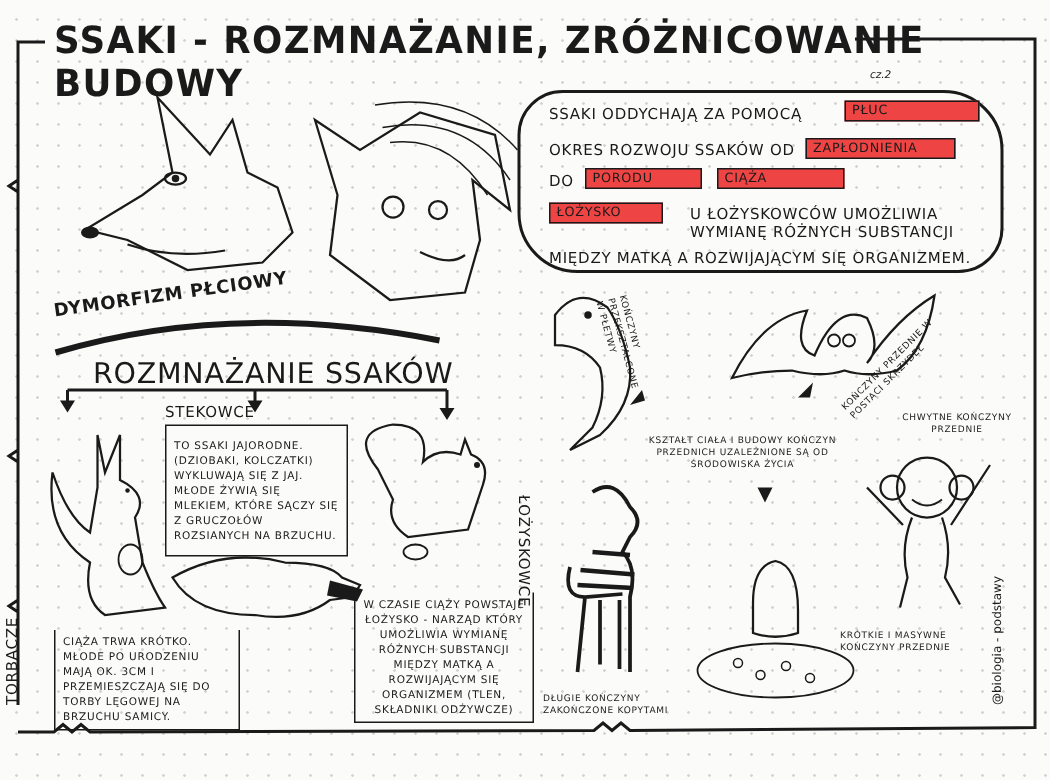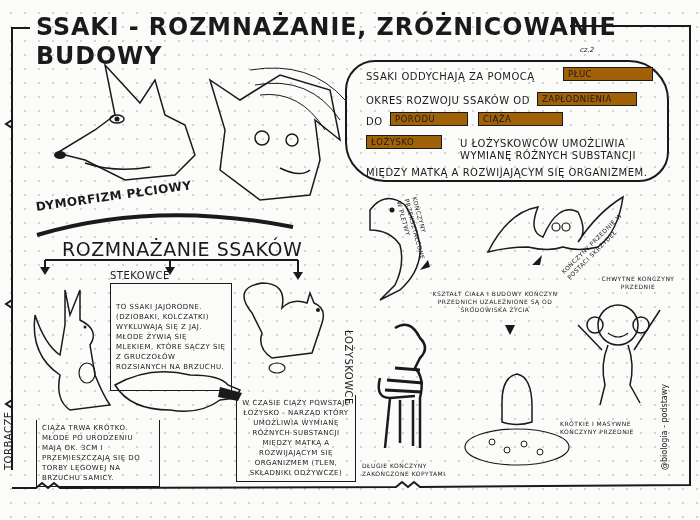--- a/index.html
+++ b/index.html
@@ -7,21 +7,21 @@
     font-family:"DejaVu Sans",sans-serif;color:#1a1a1a;}
   .dots{position:absolute;inset:0;
     background-image:radial-gradient(circle,#c9c9c9 0.8px,transparent 1px);
     background-size:14px 14px;background-position:4px 6px;opacity:.8;}
   .hand{font-family:"DejaVu Sans",sans-serif;text-transform:uppercase;letter-spacing:.5px;}
   .abs{position:absolute;}
   .title{left:36px;top:12px;font-size:25px;font-weight:bold;letter-spacing:1px;transform:scaleX(.95);transform-origin:left;}
   .cz{left:580px;top:28px;font-size:7px;font-style:italic;margin-top:18px;}
   .cloud{left:345px;top:60px;width:320px;height:118px;border:2px solid #1a1a1a;border-radius:30px 40px 30px 40px;}
   .cl{font-size:10px;line-height:1;position:absolute;white-space:nowrap;text-align:center;}
-  .box{position:absolute;border:1.5px solid #1a1a1a;font-size:8.5px;padding:1px 4px;background:#a16207;}
+  .box{position:absolute;border:1.5px solid #1a1a1a;font-size:8.5px;padding:1px 4px;background:#ef4444;}
   .sm{font-size:7px;line-height:10px;}
   .xs{font-size:6px;line-height:8px;}
   .sect{font-size:19px;font-weight:normal;}
   svg{position:absolute;overflow:visible;}
 </style>
 </head>
 <body>
 
 <div class="dots"></div>
 
@@ -67,21 +67,21 @@
 <div class="cl hand" style="left:460px;top:151px">WYMIANĘ RÓŻNYCH SUBSTANCJI</div>
 <div class="cl hand" style="left:366px;top:168px">MIĘDZY MATKĄ A ROZWIJAJĄCYM SIĘ ORGANIZMEM.</div>
 
 <div class="abs hand sect" style="left:62px;top:238px">ROZMNAŻANIE SSAKÓW</div>
 <svg width="300" height="40" style="left:40px;top:255px">
   <path d="M5 5 L258 5 M5 5 L5 15 M130 5 L130 15 M258 5 L258 20" stroke="#1a1a1a" stroke-width="2" fill="none"></path>
   <path d="M0 12 L10 12 L5 20 Z M125 12 L135 12 L130 20 Z M253 17 L263 17 L258 25 Z" fill="#1a1a1a"></path>
 </svg>
 
 <div class="abs hand" style="left:110px;top:270px;font-size:10px">STEKOWCE</div>
-<div class="abs hand sm" style="left:110px;top:283px;width:110px;border:1.5px solid #1a1a1a;padding:18px 5px;background:#fbfbfa">TO SSAKI JAJORODNE. (DZIOBAKI, KOLCZATKI) WYKLUWAJĄ SIĘ Z JAJ. MŁODE ŻYWIĄ SIĘ MLEKIEM, KTÓRE SĄCZY SIĘ Z GRUCZOŁÓW ROZSIANYCH NA BRZUCHU.</div>
+<div class="abs hand sm" style="left:110px;top:283px;width:110px;border:1.5px solid #1a1a1a;padding:8px 5px;background:#fbfbfa">TO SSAKI JAJORODNE. (DZIOBAKI, KOLCZATKI) WYKLUWAJĄ SIĘ Z JAJ. MŁODE ŻYWIĄ SIĘ MLEKIEM, KTÓRE SĄCZY SIĘ Z GRUCZOŁÓW ROZSIANYCH NA BRZUCHU.</div>
 
 <svg width="90" height="130" style="left:25px;top:285px">
   <path d="M40 5 L45 30 L55 5 L55 35 Q75 45 65 60 L70 90 Q78 110 85 120 L45 125 Q30 115 35 90 Q5 70 10 30 Q20 60 35 70 L40 40 Z" fill="none" stroke="#1a1a1a" stroke-width="1.5"></path>
   <circle cx="60" cy="42" r="1.5" fill="#1a1a1a"></circle>
   <ellipse cx="62" cy="88" rx="8" ry="10" fill="none" stroke="#1a1a1a" stroke-width="1.2"></ellipse>
 </svg>
 
 <div class="abs hand" style="left:3px;top:470px;font-size:10px;transform:rotate(-90deg);transform-origin:left top;white-space:nowrap">TORBACZE</div>
 <div class="abs hand sm" style="left:36px;top:420px;width:112px;border-left:1.5px solid #1a1a1a;border-right:1.5px solid #1a1a1a;border-bottom:1.5px solid #1a1a1a;padding:3px 5px;">CIĄŻA TRWA KRÓTKO. MŁODE PO URODZENIU MAJĄ OK. 3CM I PRZEMIESZCZAJĄ SIĘ DO TORBY LĘGOWEJ NA BRZUCHU SAMICY.</div>
 

